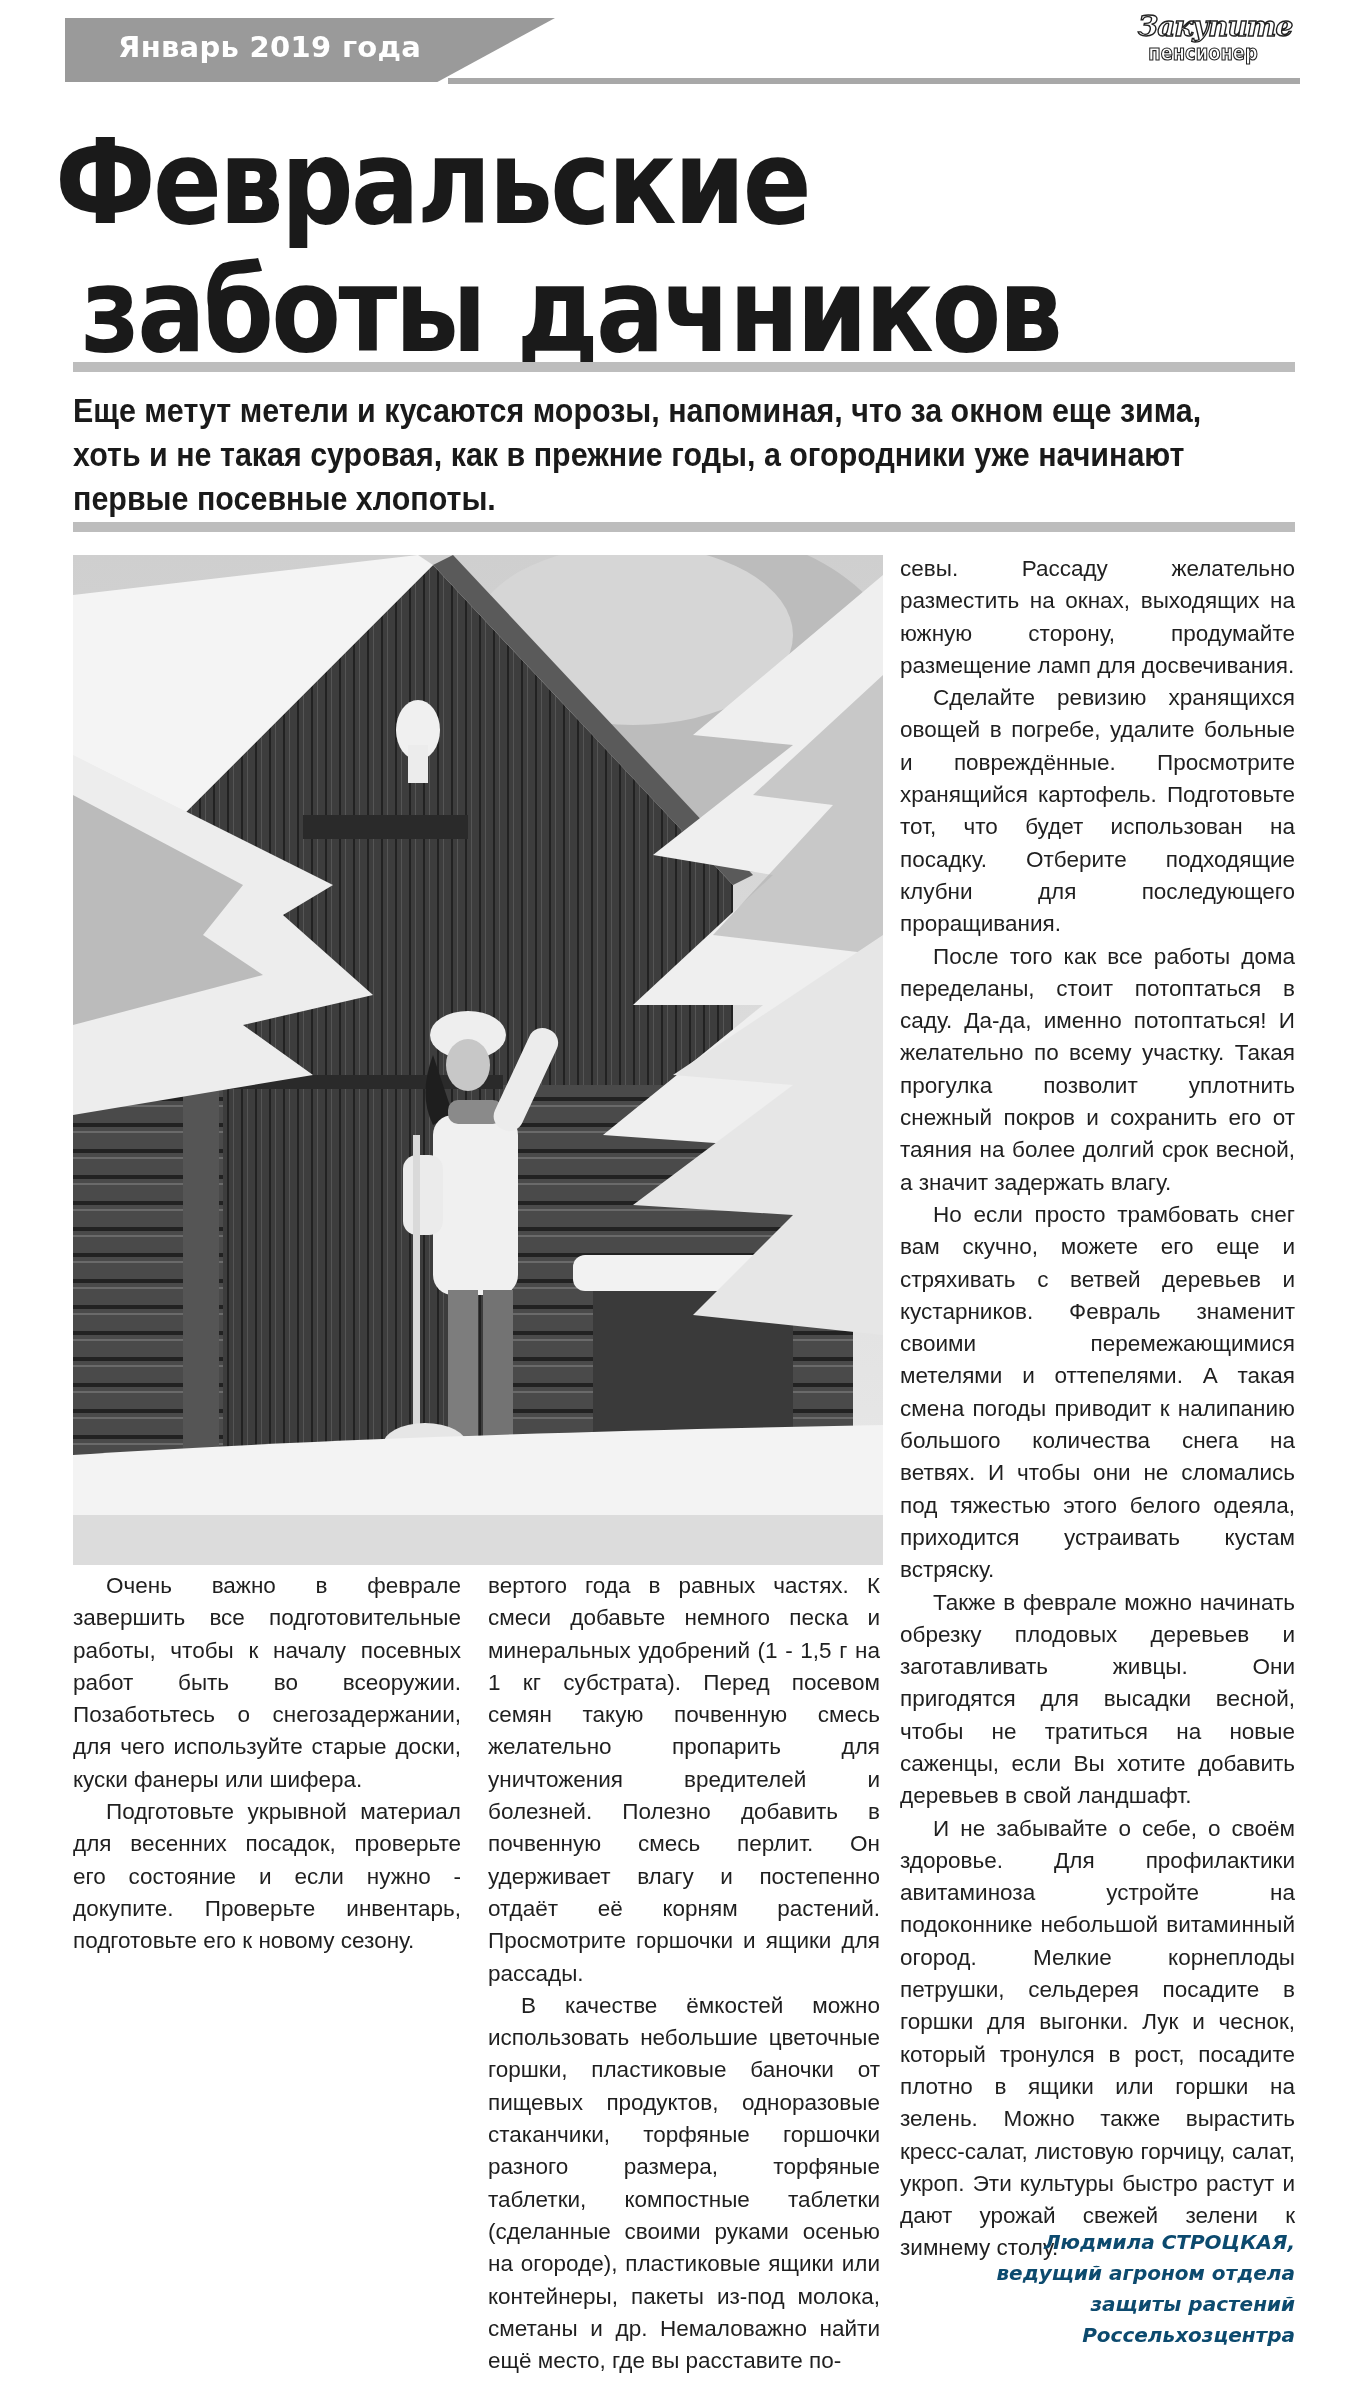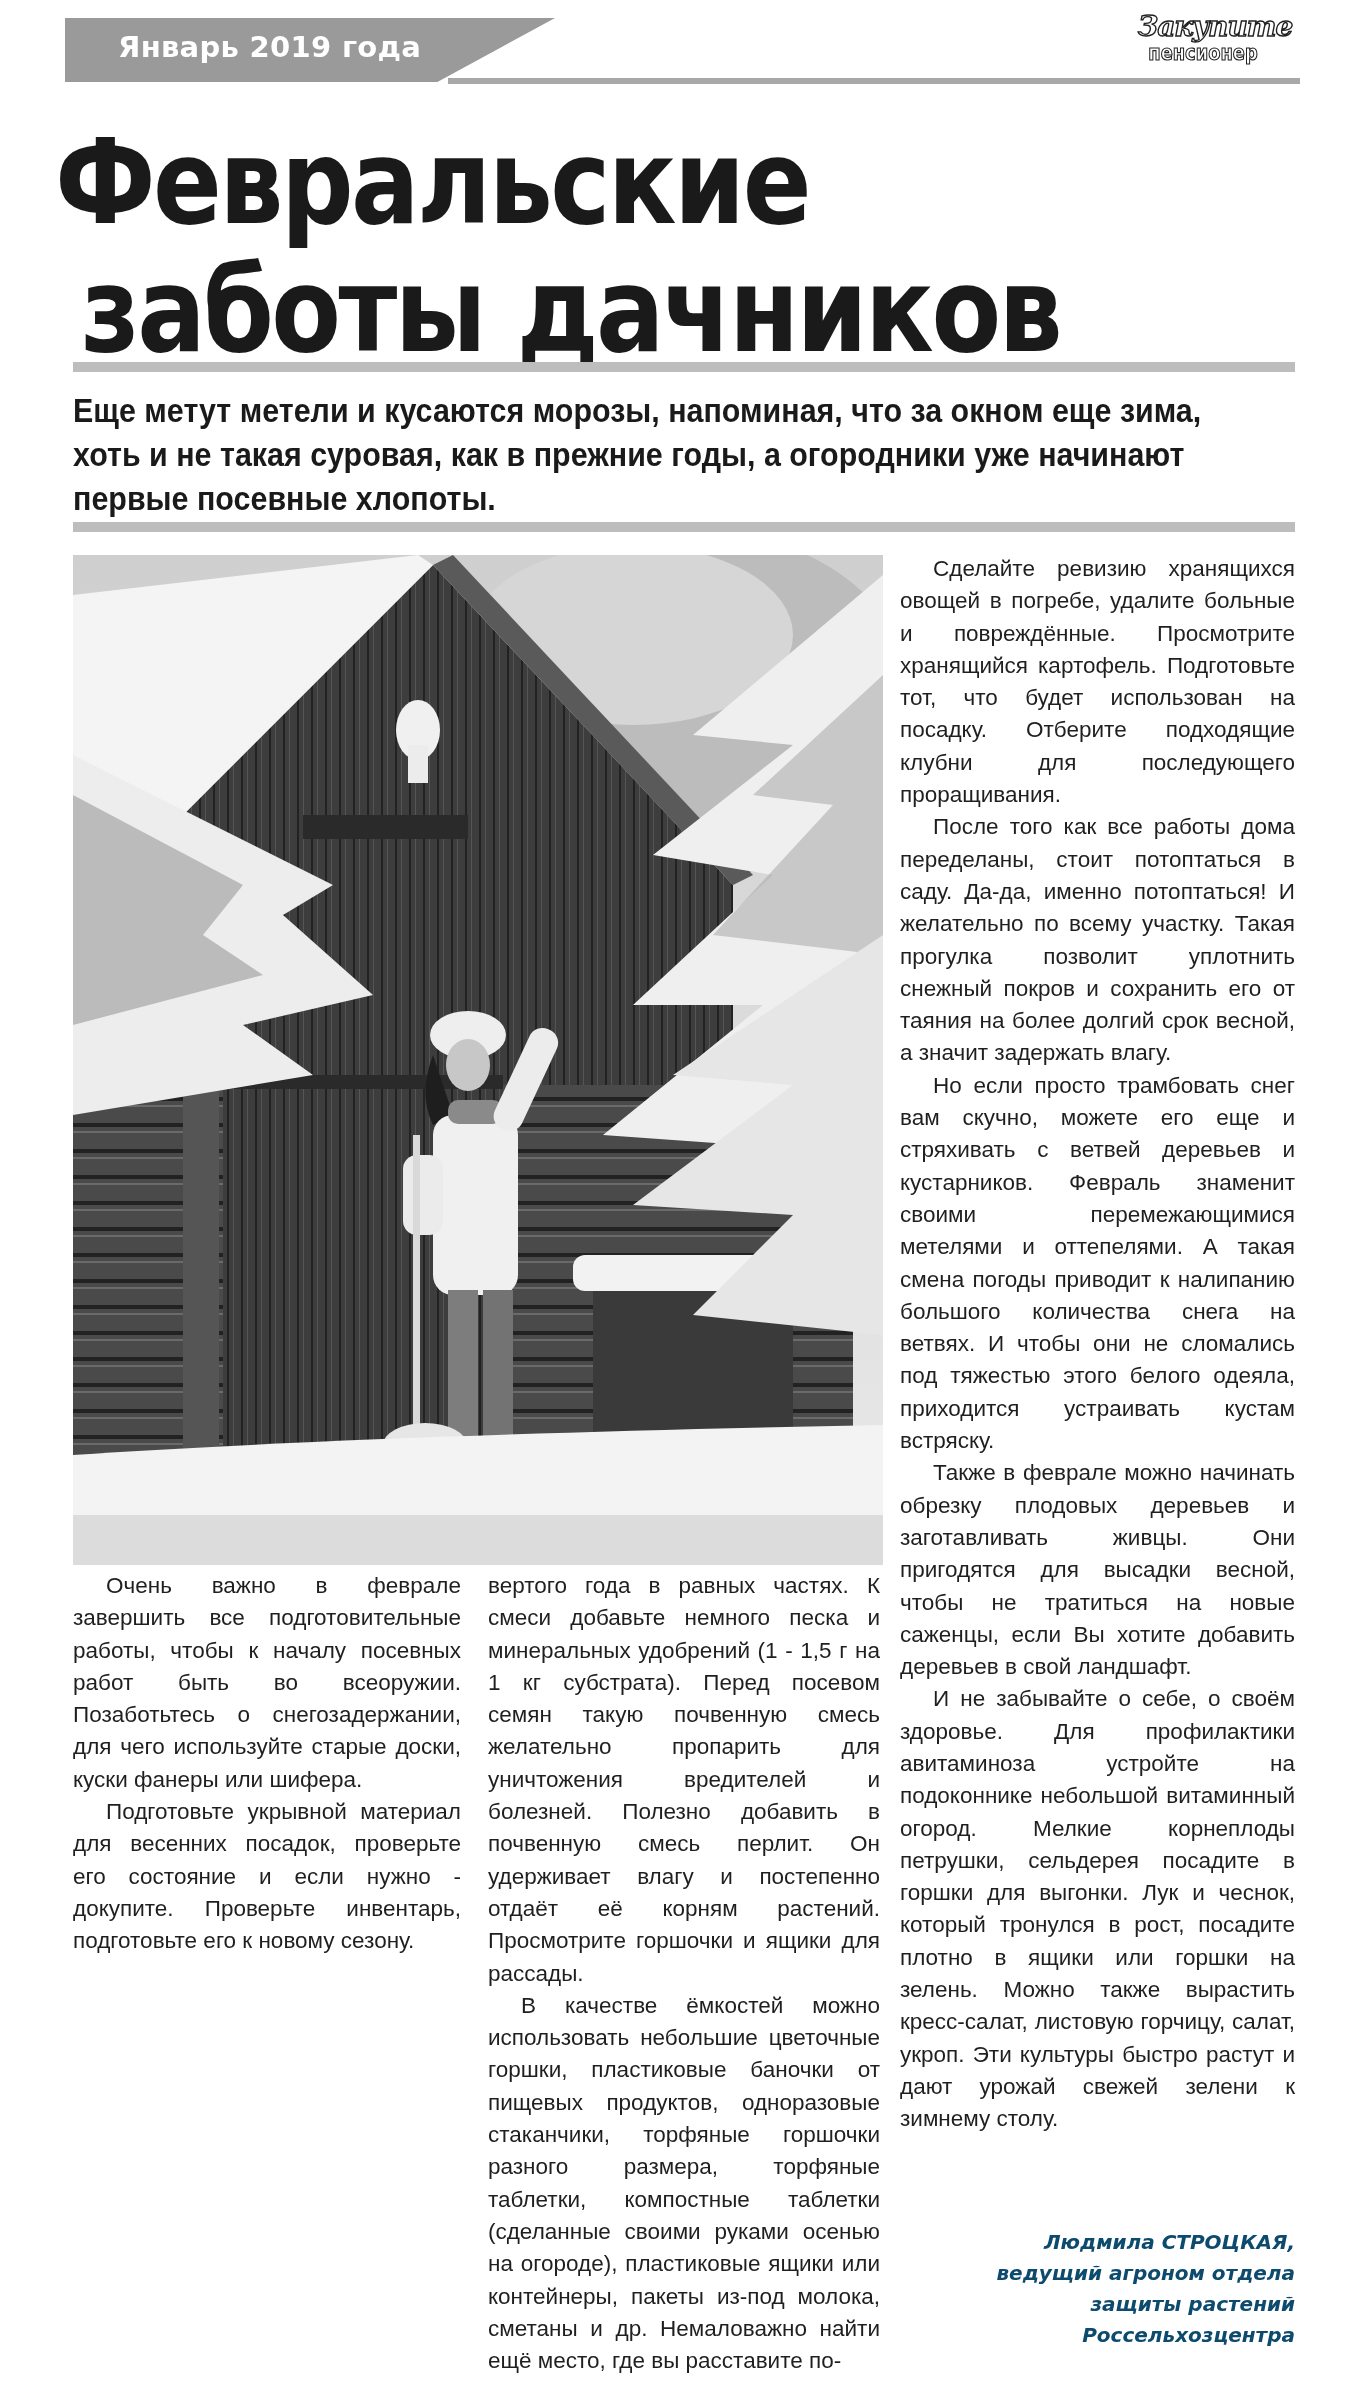--- a/index.html
+++ b/index.html
@@ -129,20 +129,21 @@
   <p>Очень важно в феврале завершить все подготовительные работы, чтобы к началу посевных работ быть во всеоружии. Позаботьтесь о снегозадержании, для чего используйте старые доски, куски фанеры или шифера.</p>
   <p>Подготовьте укрывной материал для весенних посадок, проверьте его состояние и если нужно - докупите. Проверьте инвентарь, подготовьте его к новому сезону.</p>
 </div>
 
 <div class="col col2">
   <p class="cont">вертого года в равных частях. К смеси добавьте немного песка и минеральных удобрений (1 - 1,5 г на 1 кг субстрата). Перед посевом семян такую почвенную смесь желательно пропарить для уничтожения вредителей и болезней. Полезно добавить в почвенную смесь перлит. Он удерживает влагу и постепенно отдаёт её корням растений. Просмотрите горшочки и ящики для рассады.</p>
   <p>В качестве ёмкостей можно использовать небольшие цветочные горшки, пластиковые баночки от пищевых продуктов, одноразовые стаканчики, торфяные горшочки разного размера, торфяные таблетки, компостные таблетки (сделанные своими руками осенью на огороде), пластиковые ящики или контейнеры, пакеты из-под молока, сметаны и др. Немаловажно найти ещё место, где вы расставите по-</p>
 </div>
 
 <div class="col col3">
+  <p class="cont">севы. Рассаду желательно разместить на окнах, выходящих на южную сторону, продумайте размещение ламп для досвечивания.</p>
   <p>Сделайте ревизию хранящихся овощей в погребе, удалите больные и повреждённые. Просмотрите хранящийся картофель. Подготовьте тот, что будет использован на посадку. Отберите подходящие клубни для последующего проращивания.</p>
   <p>После того как все работы дома переделаны, стоит потоптаться в саду. Да-да, именно потоптаться! И желательно по всему участку. Такая прогулка позволит уплотнить снежный покров и сохранить его от таяния на более долгий срок весной, а значит задержать влагу.</p>
   <p>Но если просто трамбовать снег вам скучно, можете его еще и стряхивать с ветвей деревьев и кустарников. Февраль знаменит своими перемежающимися метелями и оттепелями. А такая смена погоды приводит к налипанию большого количества снега на ветвях. И чтобы они не сломались под тяжестью этого белого одеяла, приходится устраивать кустам встряску.</p>
   <p>Также в феврале можно начинать обрезку плодовых деревьев и заготавливать живцы. Они пригодятся для высадки весной, чтобы не тратиться на новые саженцы, если Вы хотите добавить деревьев в свой ландшафт.</p>
   <p>И не забывайте о себе, о своём здоровье. Для профилактики авитаминоза устройте на подоконнике небольшой витаминный огород. Мелкие корнеплоды петрушки, сельдерея посадите в горшки для выгонки. Лук и чеснок, который тронулся в рост, посадите плотно в ящики или горшки на зелень. Можно также вырастить кресс-салат, листовую горчицу, салат, укроп. Эти культуры быстро растут и дают урожай свежей зелени к зимнему столу.</p>
 </div>
 
 <div class="sig">
   <div>Людмила СТРОЦКАЯ,</div>
   <div>ведущий агроном отдела</div>

